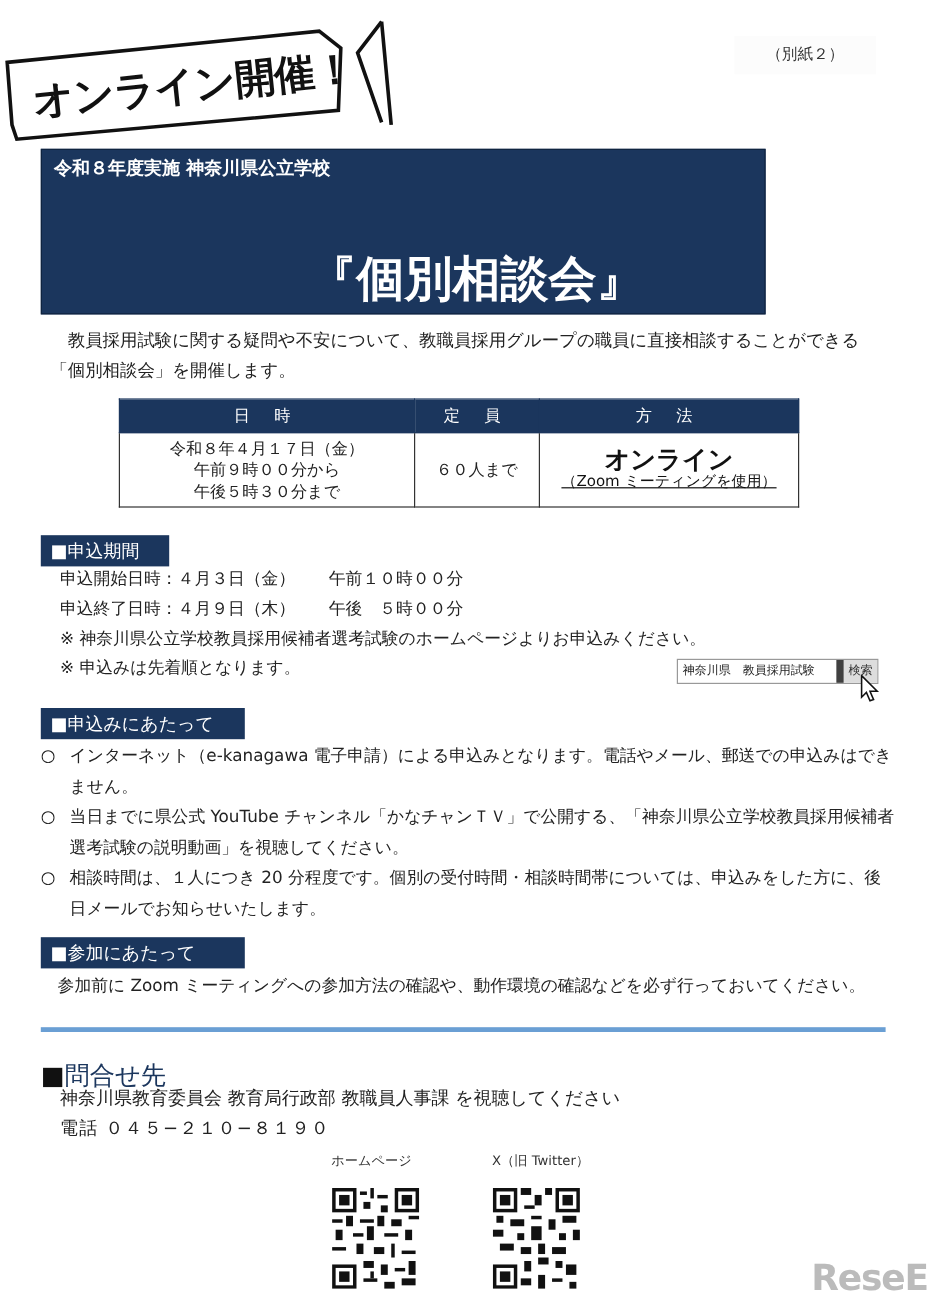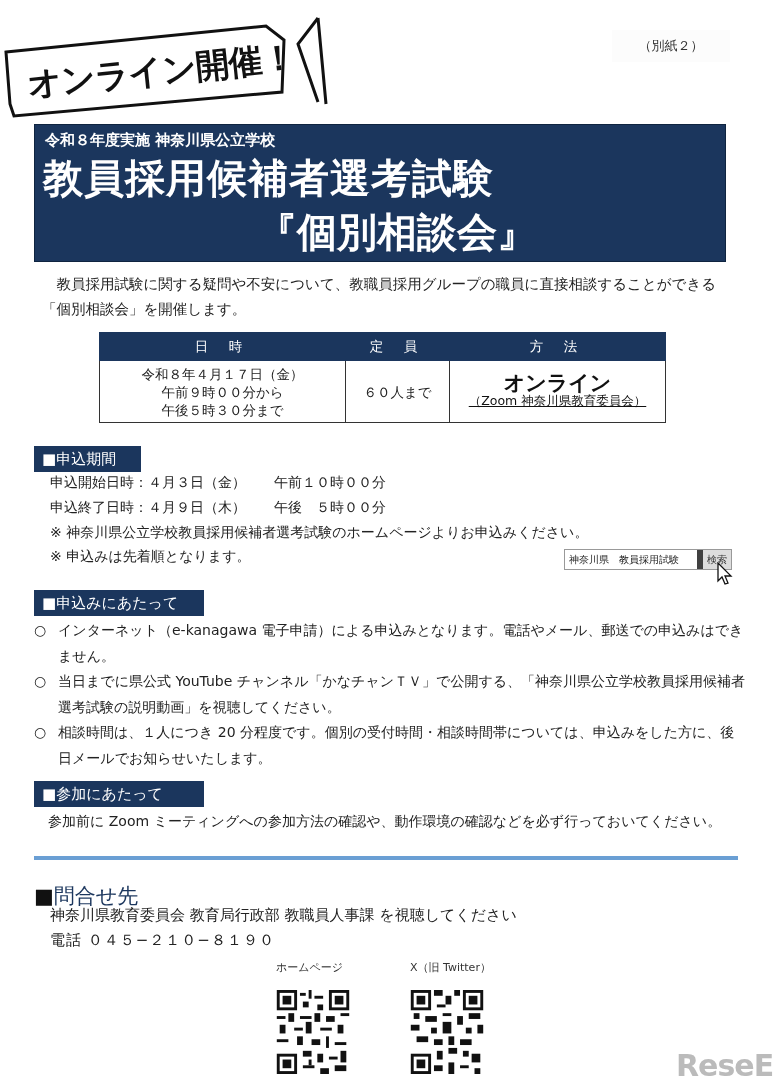--- a/index.html
+++ b/index.html
@@ -8,21 +8,21 @@
 
   .annex { position: absolute; left: 612px; top: 30px; width: 118px; height: 32px; background: #fcfcfc;
     font-family: "DejaVu Serif", "Liberation Serif", serif; font-size: 13px; color: #333; text-align: center; line-height: 32px; }
 
   .callout { position: absolute; left: 0; top: 0; width: 340px; height: 125px; }
   .callout svg { position: absolute; left: 0; top: 0; }
   .callout-text { position: absolute; left: 30px; top: 62px; font-size: 34px; font-weight: bold; color: #111;
     transform: rotate(-6deg); transform-origin: left bottom; letter-spacing: -1px; white-space: nowrap;
     font-family: "DejaVu Sans", sans-serif; }
 
-  .banner { position: absolute; left: 34px; top: 124px; width: 692px; height: 138px; background: #1b365d; border: 1px solid #0f2440; }
+  .banner { position: absolute; left: 34px; top: 124px; width: 604px; height: 138px; background: #1b365d; border: 1px solid #0f2440; }
   .banner-sub { position: absolute; left: 10px; top: 6px; font-size: 15px; font-weight: bold; color: #fff; white-space: nowrap; }
   .banner-title { position: absolute; left: 8px; top: 26px; width: 690px; font-size: 40px; font-weight: bold; color: #fff; white-space: nowrap; letter-spacing: 1px; }
   .banner-title2 { position: absolute; left: 0; top: 80px; width: 704px; text-align: center; font-size: 40px; font-weight: bold; color: #fff; white-space: nowrap; padding-left: 20px; }
 
   .intro { position: absolute; left: 42px; top: 272px; width: 700px; font-size: 14.5px; line-height: 25px; color: #222; }
 
   table.info { position: absolute; left: 99px; top: 332px; width: 567px; border-collapse: collapse; font-size: 13.5px; }
   table.info th { background: #1b365d; color: #fff; font-weight: normal; height: 28px; border: 1px solid #1b365d; letter-spacing: 8px; }
   table.info th + th { border-left: 1px solid #ffffff55; }
   table.info td { border: 1px solid #333; text-align: center; height: 62px; vertical-align: middle; line-height: 18px; color: #222; }
@@ -60,21 +60,20 @@
   <svg width="340" height="125">
     <polygon points="6,52 266,26 284,40 282,92 14,116 10,104" fill="#fff" stroke="#111" stroke-width="3"></polygon>
     <polyline points="318,18 298,44 318,102" fill="none" stroke="#111" stroke-width="3"></polyline>
     <line x1="318" y1="18" x2="326" y2="104" stroke="#111" stroke-width="3"></line>
   </svg>
   <div class="callout-text">オンライン開催！</div>
 </div>
 
 <div class="banner">
   <div class="banner-sub">令和８年度実施 神奈川県公立学校</div>
-  <div class="banner-title">教員採用候補者選考試験</div>
   <div class="banner-title2">『個別相談会』</div>
 </div>
 
 <p class="intro">　教員採用試験に関する疑問や不安について、教職員採用グループの職員に直接相談することができる「個別相談会」を開催します。</p>
 
 <table class="info">
   <tbody>
       <tr>
     <th style="width:246px">日 時</th>
     <th style="width:104px">定 員</th>
@@ -82,21 +81,21 @@
   </tr>
   <tr>
     <td>
       <div>令和８年４月１７日（金）</div>
       <div>午前９時００分から</div>
       <div>午後５時３０分まで</div>
     </td>
     <td>６０人まで</td>
     <td>
       <div class="method-main">オンライン</div>
-      <div class="method-sub">（Zoom 神奈川県教育委員会）</div>
+      <div class="method-sub">（Zoom ミーティングを使用）</div>
     </td>
   </tr>
 </tbody>
   </table>
 
 <div class="sec-head" style="top:446px; width:107px;">■申込期間</div>
 <div class="line" style="left:50px; top:474px;">申込開始日時：４月３日（金）　　午前１０時００分</div>
 <div class="line" style="left:50px; top:499px;">申込終了日時：４月９日（木）　　午後　５時００分</div>
 <div class="line" style="left:50px; top:524px;">※ 神奈川県公立学校教員採用候補者選考試験のホームページよりお申込みください。</div>
 <div class="line" style="left:50px; top:548px;">※ 申込みは先着順となります。</div>

